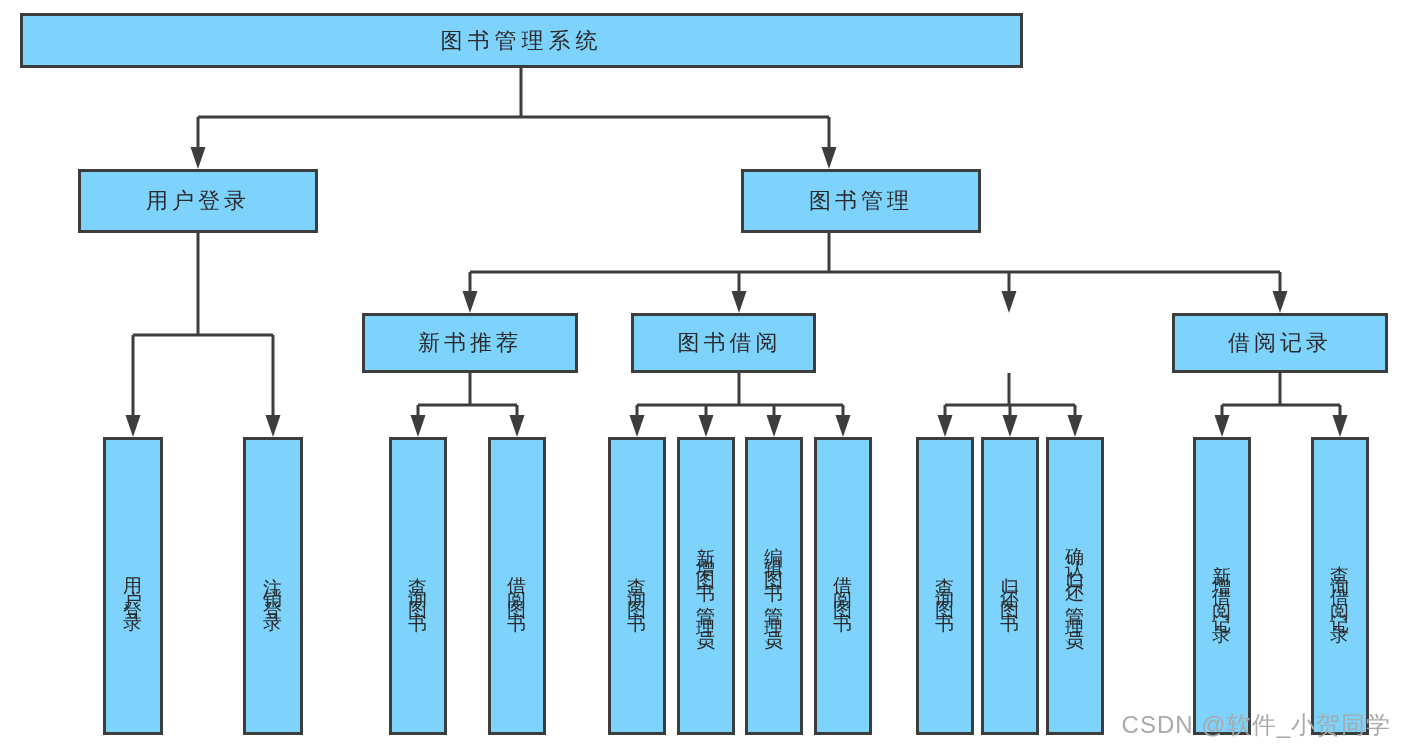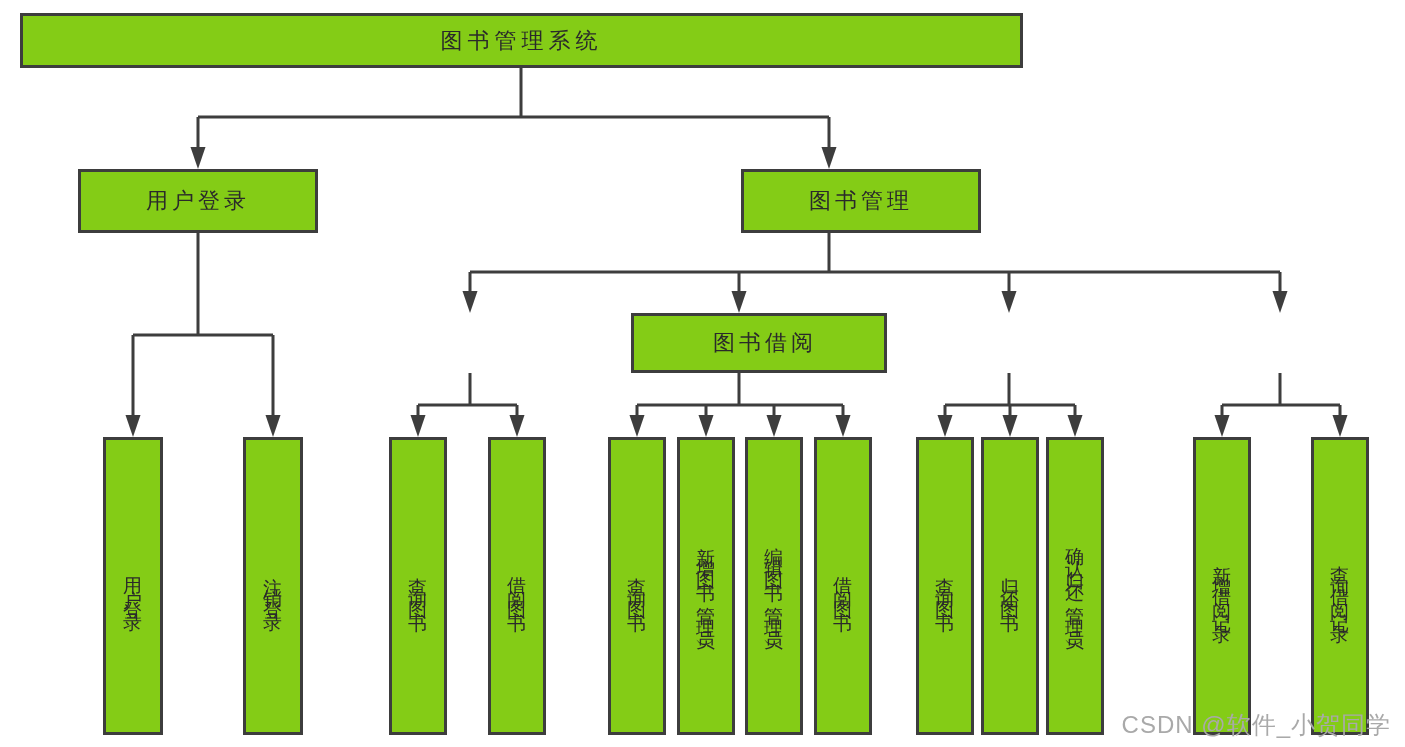--- a/index.html
+++ b/index.html
@@ -22,21 +22,21 @@
   }
   svg.connectors path{
     stroke:var(--line);
     stroke-width:3;
     fill:none;
   }
   svg.connectors polygon{fill:var(--line);stroke:none;}
   .box{
     position:absolute;
     box-sizing:border-box;
-    background:#84cc16;
+    background:#7dd3fc;
     border:3px solid var(--line);
     color:var(--text);
     display:flex;
     align-items:center;
     justify-content:center;
     z-index:1;
     text-align:left;
   }
   .h-box{
     font-size:22px;
@@ -97,21 +97,23 @@
         <polygon points="1214.5,415 1229.5,415 1222,437"></polygon>
         <polygon points="1332.5,415 1347.5,415 1340,437"></polygon>
       </g>
   </svg>
 
   <div class="box h-box root-box" style="left:20px;top:13px;width:1003px;height:55px;">图书管理系统</div>
 
   <div class="box h-box" style="left:78px;top:169px;width:240px;height:64px;">用户登录</div>
   <div class="box h-box" style="left:709px;top:169px;width:240px;height:64px;margin-left:32px;">图书管理</div>
 
-  <div class="box h-box" style="left:631px;top:313px;width:256px;height:60px;padding-left:12px;">图书借阅</div>
+  <div class="box h-box" style="left:362px;top:313px;width:216px;height:60px;">新书推荐</div>
+  <div class="box h-box" style="left:631px;top:313px;width:185px;height:60px;padding-left:12px;">图书借阅</div>
+  <div class="box h-box" style="left:1172px;top:313px;width:216px;height:60px;">借阅记录</div>
 
   <div class="box v-box" style="left:103px;top:437px;width:60px;height:298px;">用户登录</div>
   <div class="box v-box" style="left:243px;top:437px;width:60px;height:298px;">注销登录</div>
 
   <div class="box v-box" style="left:389px;top:437px;width:58px;height:298px;">查询图书</div>
   <div class="box v-box" style="left:488px;top:437px;width:58px;height:298px;">借阅图书</div>
 
   <div class="box v-box" style="left:608px;top:437px;width:58px;height:298px;">查询图书</div>
   <div class="box v-box" style="left:677px;top:437px;width:58px;height:298px;">新增图书（管理员）</div>
   <div class="box v-box" style="left:745px;top:437px;width:58px;height:298px;">编辑图书（管理员）</div>

